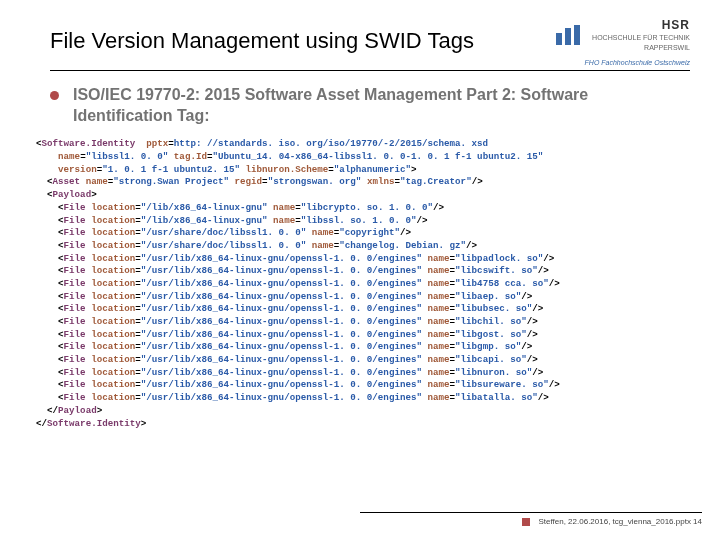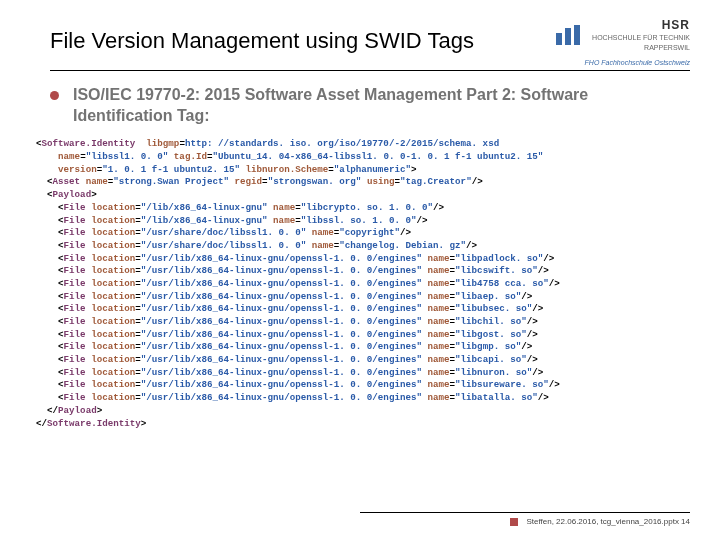--- a/index.html
+++ b/index.html
@@ -78,21 +78,21 @@
     line-height: 1.38;
     color: #000;
     white-space: pre;
   }
   .tag   { color: #7a3a6a; }
   .attr  { color: #a05a3a; }
   .val   { color: #2a5aa8; }
   .footer {
     position: absolute;
     bottom: 14px;
-    right: 30px;
+    right: 18px;
     left: 360px;
   }
   .footer-line {
     border-top: 1px solid #000;
     margin-bottom: 4px;
   }
   .footer-row {
     display: flex;
     align-items: center;
     justify-content: flex-end;
@@ -127,24 +127,24 @@
     <div class="logo-sub2">FHO Fachhochschule Ostschweiz</div>
   </div>
 </div>
 <hr class="hr-top">
 
 <div class="bullet-row">
   <div class="bullet"></div>
   <div class="bullet-text">ISO/IEC 19770-2: 2015 Software Asset Management Part 2: Software Identification Tag:</div>
 </div>
 
-<div class="code" id="code-block">&lt;<span class="tag">Software.Identity</span>  <span class="attr">libgmp</span>=<span class="val">http: //standards. iso. org/iso/19770/-2/2015/schema. xsd</span>
+<div class="code" id="code-block">&lt;<span class="tag">Software.Identity</span>  <span class="attr">pptx</span>=<span class="val">http: //standards. iso. org/iso/19770/-2/2015/schema. xsd</span>
     <span class="attr">name</span>=<span class="val">"libssl1. 0. 0"</span> <span class="attr">tag.Id</span>=<span class="val">"Ubuntu_14. 04-x86_64-libssl1. 0. 0-1. 0. 1 f-1 ubuntu2. 15"</span>
     <span class="attr">version</span>=<span class="val">"1. 0. 1 f-1 ubuntu2. 15"</span> <span class="attr">libnuron.Scheme</span>=<span class="val">"alphanumeric"</span>&gt;
-  &lt;<span class="tag">Asset</span> <span class="attr">name</span>=<span class="val">"strong.Swan Project"</span> <span class="attr">regid</span>=<span class="val">"strongswan. org"</span> <span class="attr">using</span>=<span class="val">"tag.Creator"</span>/&gt;
+  &lt;<span class="tag">Asset</span> <span class="attr">name</span>=<span class="val">"strong.Swan Project"</span> <span class="attr">regid</span>=<span class="val">"strongswan. org"</span> <span class="attr">xmlns</span>=<span class="val">"tag.Creator"</span>/&gt;
   &lt;<span class="tag">Payload</span>&gt;
     &lt;<span class="tag">File</span> <span class="attr">location</span>=<span class="val">"/lib/x86_64-linux-gnu"</span> <span class="attr">name</span>=<span class="val">"libcrypto. so. 1. 0. 0"</span>/&gt;
     &lt;<span class="tag">File</span> <span class="attr">location</span>=<span class="val">"/lib/x86_64-linux-gnu"</span> <span class="attr">name</span>=<span class="val">"libssl. so. 1. 0. 0"</span>/&gt;
     &lt;<span class="tag">File</span> <span class="attr">location</span>=<span class="val">"/usr/share/doc/libssl1. 0. 0"</span> <span class="attr">name</span>=<span class="val">"copyright"</span>/&gt;
     &lt;<span class="tag">File</span> <span class="attr">location</span>=<span class="val">"/usr/share/doc/libssl1. 0. 0"</span> <span class="attr">name</span>=<span class="val">"changelog. Debian. gz"</span>/&gt;
     &lt;<span class="tag">File</span> <span class="attr">location</span>=<span class="val">"/usr/lib/x86_64-linux-gnu/openssl-1. 0. 0/engines"</span> <span class="attr">name</span>=<span class="val">"libpadlock. so"</span>/&gt;
     &lt;<span class="tag">File</span> <span class="attr">location</span>=<span class="val">"/usr/lib/x86_64-linux-gnu/openssl-1. 0. 0/engines"</span> <span class="attr">name</span>=<span class="val">"libcswift. so"</span>/&gt;
     &lt;<span class="tag">File</span> <span class="attr">location</span>=<span class="val">"/usr/lib/x86_64-linux-gnu/openssl-1. 0. 0/engines"</span> <span class="attr">name</span>=<span class="val">"lib4758 cca. so"</span>/&gt;
     &lt;<span class="tag">File</span> <span class="attr">location</span>=<span class="val">"/usr/lib/x86_64-linux-gnu/openssl-1. 0. 0/engines"</span> <span class="attr">name</span>=<span class="val">"libaep. so"</span>/&gt;
     &lt;<span class="tag">File</span> <span class="attr">location</span>=<span class="val">"/usr/lib/x86_64-linux-gnu/openssl-1. 0. 0/engines"</span> <span class="attr">name</span>=<span class="val">"libubsec. so"</span>/&gt;

